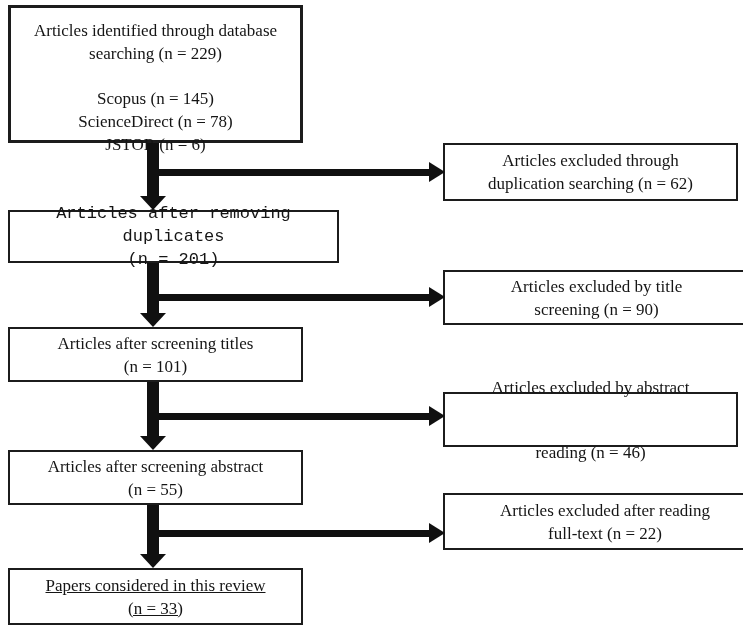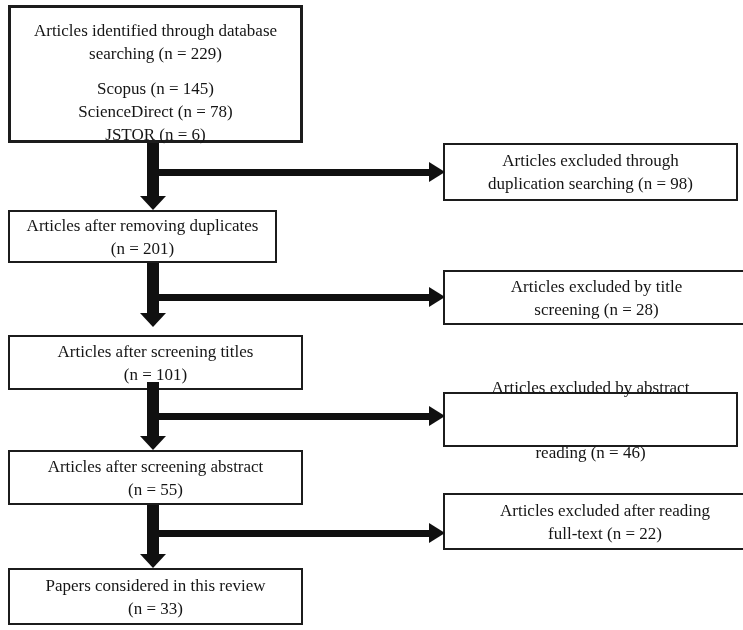--- a/index.html
+++ b/index.html
@@ -27,32 +27,32 @@
     justify-content: center;
     text-align: center;
     font-size: 17px;
     line-height: 23px;
     padding: 2px 8px;
   }
   .box .line { width: 100%; }
 
   
   #b1 { left: 8px;  top: 5px;   width: 295px; height: 138px; justify-content: space-between; padding-top: 11px; border-width: 3px; }
-  #b2 { left: 8px;  top: 210px; width: 269px; height: 53px; }
-  #b3 { left: 8px;  top: 327px; width: 295px; height: 55px; margin-top: 8px; }
+  #b2 { left: 8px;  top: 210px; width: 331px; height: 53px; font-family: Liberation Mono, monospace; }
+  #b3 { left: 8px;  top: 327px; width: 295px; height: 55px; }
   #b4 { left: 8px;  top: 450px; width: 295px; height: 55px; }
-  #b5 { left: 8px;  top: 568px; width: 295px; height: 57px; }
+  #b5 { left: 8px;  top: 568px; width: 295px; height: 57px; text-decoration: underline; }
 
   
   #r1 { left: 443px; top: 143px; width: 295px; height: 58px; align-items: flex-end; }
   #r2 { left: 443px; top: 270px; width: 307px; height: 55px; }
   #r3 { left: 443px; top: 392px; width: 295px; height: 55px; gap: 42px; }
   #r4 { left: 443px; top: 493px; width: 324px; height: 57px; }
 
-  .sources { margin-top: 12px; width: 100%; }
+  .sources { margin-top: 22px; width: 100%; }
 
   
   .vstem {
     position: absolute;
     left: 147px;
     width: 12px;
     background: #101010;
   }
   .vhead {
     position: absolute;
@@ -118,26 +118,26 @@
     <div class="line">(n = 55)</div>
   </div>
 
   <div class="box" id="b5">
     <div class="line">Papers considered in this review</div>
     <div class="line">(n = 33)</div>
   </div>
 
   <div class="box" id="r1">
     <div class="line">Articles excluded through</div>
-    <div class="line">duplication searching (n = 98)</div>
+    <div class="line">duplication searching (n = 62)</div>
   </div>
 
   <div class="box" id="r2">
     <div class="line">Articles excluded by title</div>
-    <div class="line">screening (n = 28)</div>
+    <div class="line">screening (n = 90)</div>
   </div>
 
   <div class="box" id="r3">
     <div class="line">Articles excluded by abstract</div>
     <div class="line">reading (n = 46)</div>
   </div>
 
   <div class="box" id="r4">
     <div class="line">Articles excluded after reading</div>
     <div class="line">full-text (n = 22)</div>

